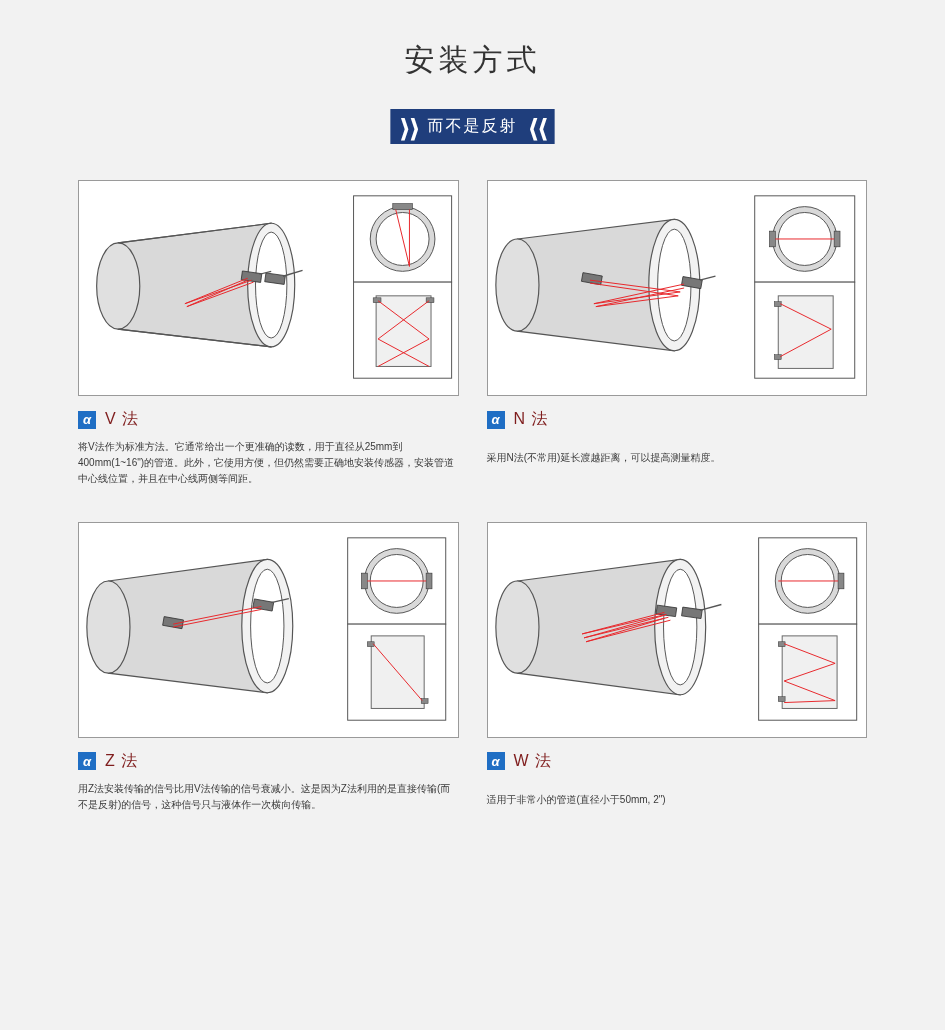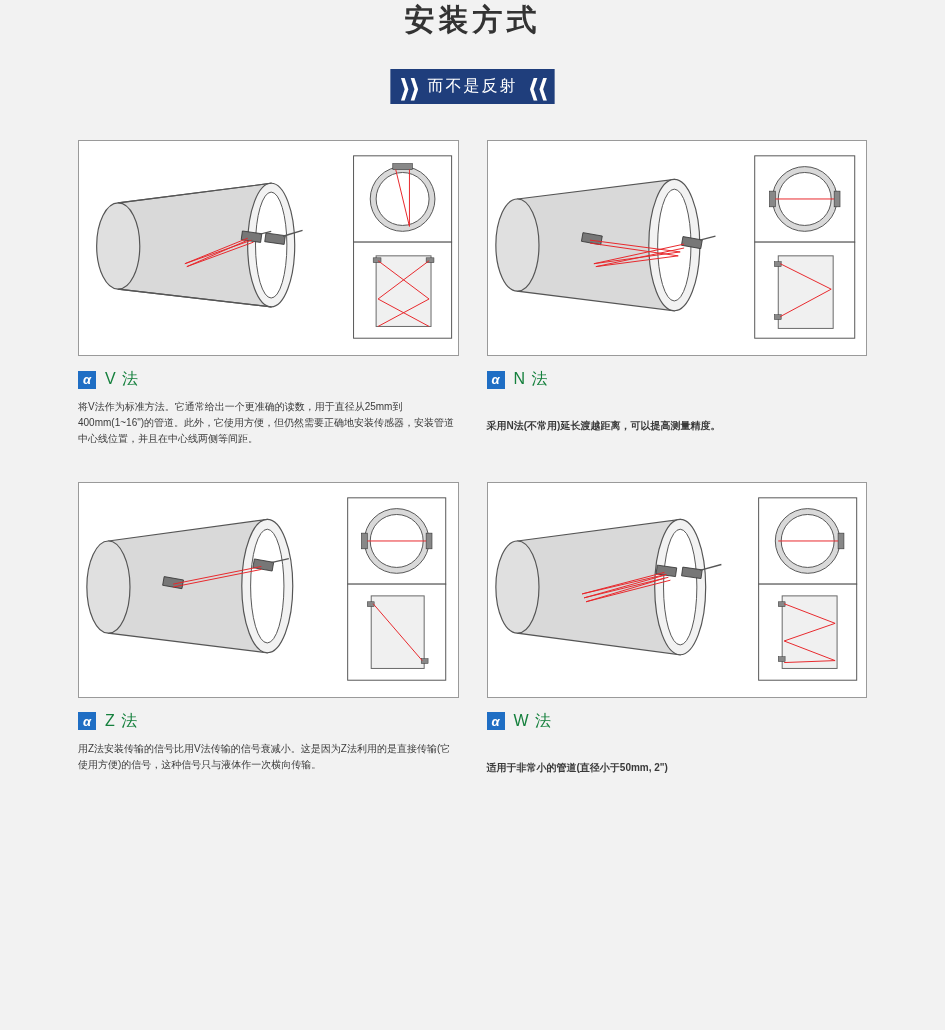--- a/index.html
+++ b/index.html
@@ -16,23 +16,24 @@
     overflow: hidden;
   }
   .page {
     width: 945px;
     height: 1030px;
     position: relative;
   }
   .main-title {
     text-align: center;
     font-size: 30px;
-    font-weight: bold;
+    font-weight: normal;
     color: #333;
     letter-spacing: 4px;
+    padding-top: 40px;
   }
   .subtitle-wrap {
     display: flex;
     justify-content: center;
     margin-top: 28px;
   }
   .subtitle-banner {
     display: flex;
     align-items: center;
     gap: 10px;
@@ -84,33 +85,32 @@
     font-size: 13px;
     font-style: italic;
     font-weight: bold;
     display: flex;
     align-items: center;
     justify-content: center;
     line-height: 1;
   }
   .method-name {
     font-size: 16px;
-    color: #15803d;
+    color: #7f1d1d;
     letter-spacing: 1px;
   }
   .desc {
     margin-top: 9px;
     font-size: 10px;
     line-height: 1.62;
     color: #3a3a3a;
     white-space: pre-line;
   }
   .desc.second {
-    margin-top: 28px;
-    font-weight: bold;
+    margin-top: 20px;
   }
   .row-spacer {
     height: 34px;
   }
   svg { display: block; }
 </style>
 </head>
 <body>
 
 <div class="page">
@@ -253,21 +253,21 @@
             <rect x="294" y="120" width="7" height="5" fill="#888" stroke="#333" stroke-width="0.5"></rect>
             <rect x="349" y="178" width="7" height="5" fill="#888" stroke="#333" stroke-width="0.5"></rect>
             <path d="M300 122 L350 180" stroke="#e8262a" stroke-width="1" fill="none"></path>
           </g>
         </svg>
       </div>
       <div class="label-row">
         <span class="alpha-badge">α</span>
         <span class="method-name">Z 法</span>
       </div>
-      <div class="desc">用Z法安装传输的信号比用V法传输的信号衰减小。这是因为Z法利用的是直接传输(它使用方便)的信号，这种信号只与液体作一次横向传输。</div>
+      <div class="desc">用Z法安装传输的信号比用V法传输的信号衰减小。这是因为Z法利用的是直接传输(而不是反射)的信号，这种信号只与液体作一次横向传输。</div>
     </div>
 
     <div class="cell">
       <div class="figure-box">
         <svg width="100%" height="100%" viewBox="0 0 386 216">
           <g>
             <path d="M30 58 L196 36 L196 174 L30 152 Z" fill="#d9d9d9" stroke="#555" stroke-width="1.2"></path>
             <ellipse cx="30" cy="105" rx="22" ry="47" fill="#e0e0e0" stroke="#555" stroke-width="1.2"></ellipse>
             <ellipse cx="196" cy="105" rx="26" ry="69" fill="#f2f2f2" stroke="#555" stroke-width="1.2"></ellipse>
             <ellipse cx="196" cy="105" rx="17" ry="59" fill="#ffffff" stroke="#555" stroke-width="1"></ellipse>

